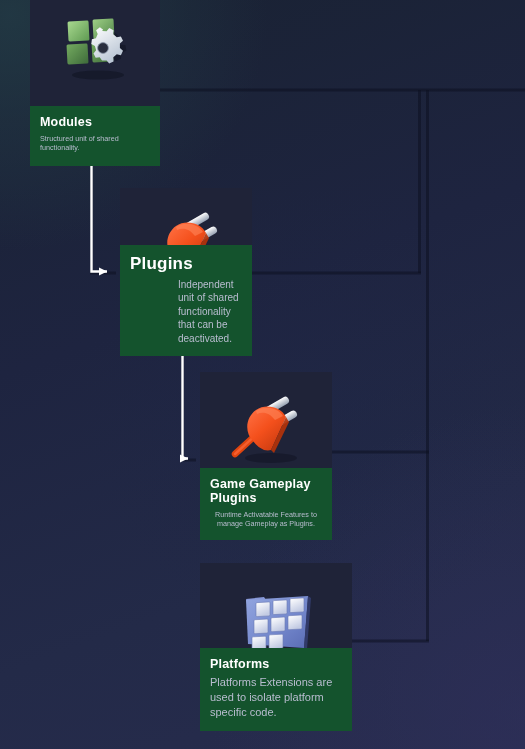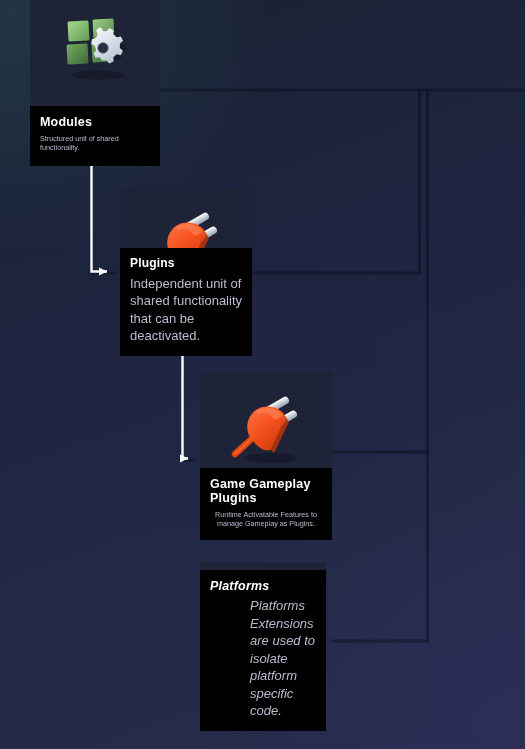--- a/index.html
+++ b/index.html
@@ -46,50 +46,50 @@
     position: relative;
     width: 100%;
     height: 100%;
     display: flex;
     align-items: center;
     justify-content: center;
   }
   .card-label {
     position: absolute;
     left: 0; right: 0; bottom: 0;
-    background: #000000;
+    background: #14532d;
     padding: 9px 10px 11px 10px;
   }
   .card-title {
     color: #ffffff;
     font-weight: bold;
     letter-spacing: 0.2px;
     line-height: 1.15;
   }
   .card-desc {
     color: #b9bdd0;
     line-height: 1.35;
     margin-top: 4px;
   }
 
   
   #card-modules        { left: 30px;  top: -12px; width: 130px; height: 178px; }
   #card-modules  .card-label { padding-bottom: 13px; }
   #card-plugins        { left: 120px; top: 188px; width: 132px; height: 168px; }
   #card-gamefeatures   { left: 200px; top: 372px; width: 132px; height: 168px; }
-  #card-platforms      { left: 200px; top: 563px; width: 126px; height: 168px; font-style: italic; }
+  #card-platforms      { left: 200px; top: 563px; width: 152px; height: 168px; }
 
   #card-modules      .card-title { font-size: 12.5px; }
   #card-modules      .card-desc  { font-size: 7.2px; }
-  #card-plugins      .card-title { font-size: 12px; }
-  #card-plugins      .card-desc  { font-size: 13px; }
+  #card-plugins      .card-title { font-size: 17px; }
+  #card-plugins      .card-desc  { font-size: 10px; margin-left: 48px; }
   #card-gamefeatures .card-title { font-size: 12.5px; }
   #card-gamefeatures .card-desc  { font-size: 7.2px; text-align: center; }
   #card-platforms    .card-title { font-size: 12.5px; }
-  #card-platforms    .card-desc  { font-size: 13px; margin-left: 40px; }
+  #card-platforms    .card-desc  { font-size: 11px; }
 
   .icon-wrap {
     position: absolute;
     left: 0; right: 0;
     top: 0;
     height: calc(100% - 48px);
     display: flex;
     align-items: center;
     justify-content: center;
   }

